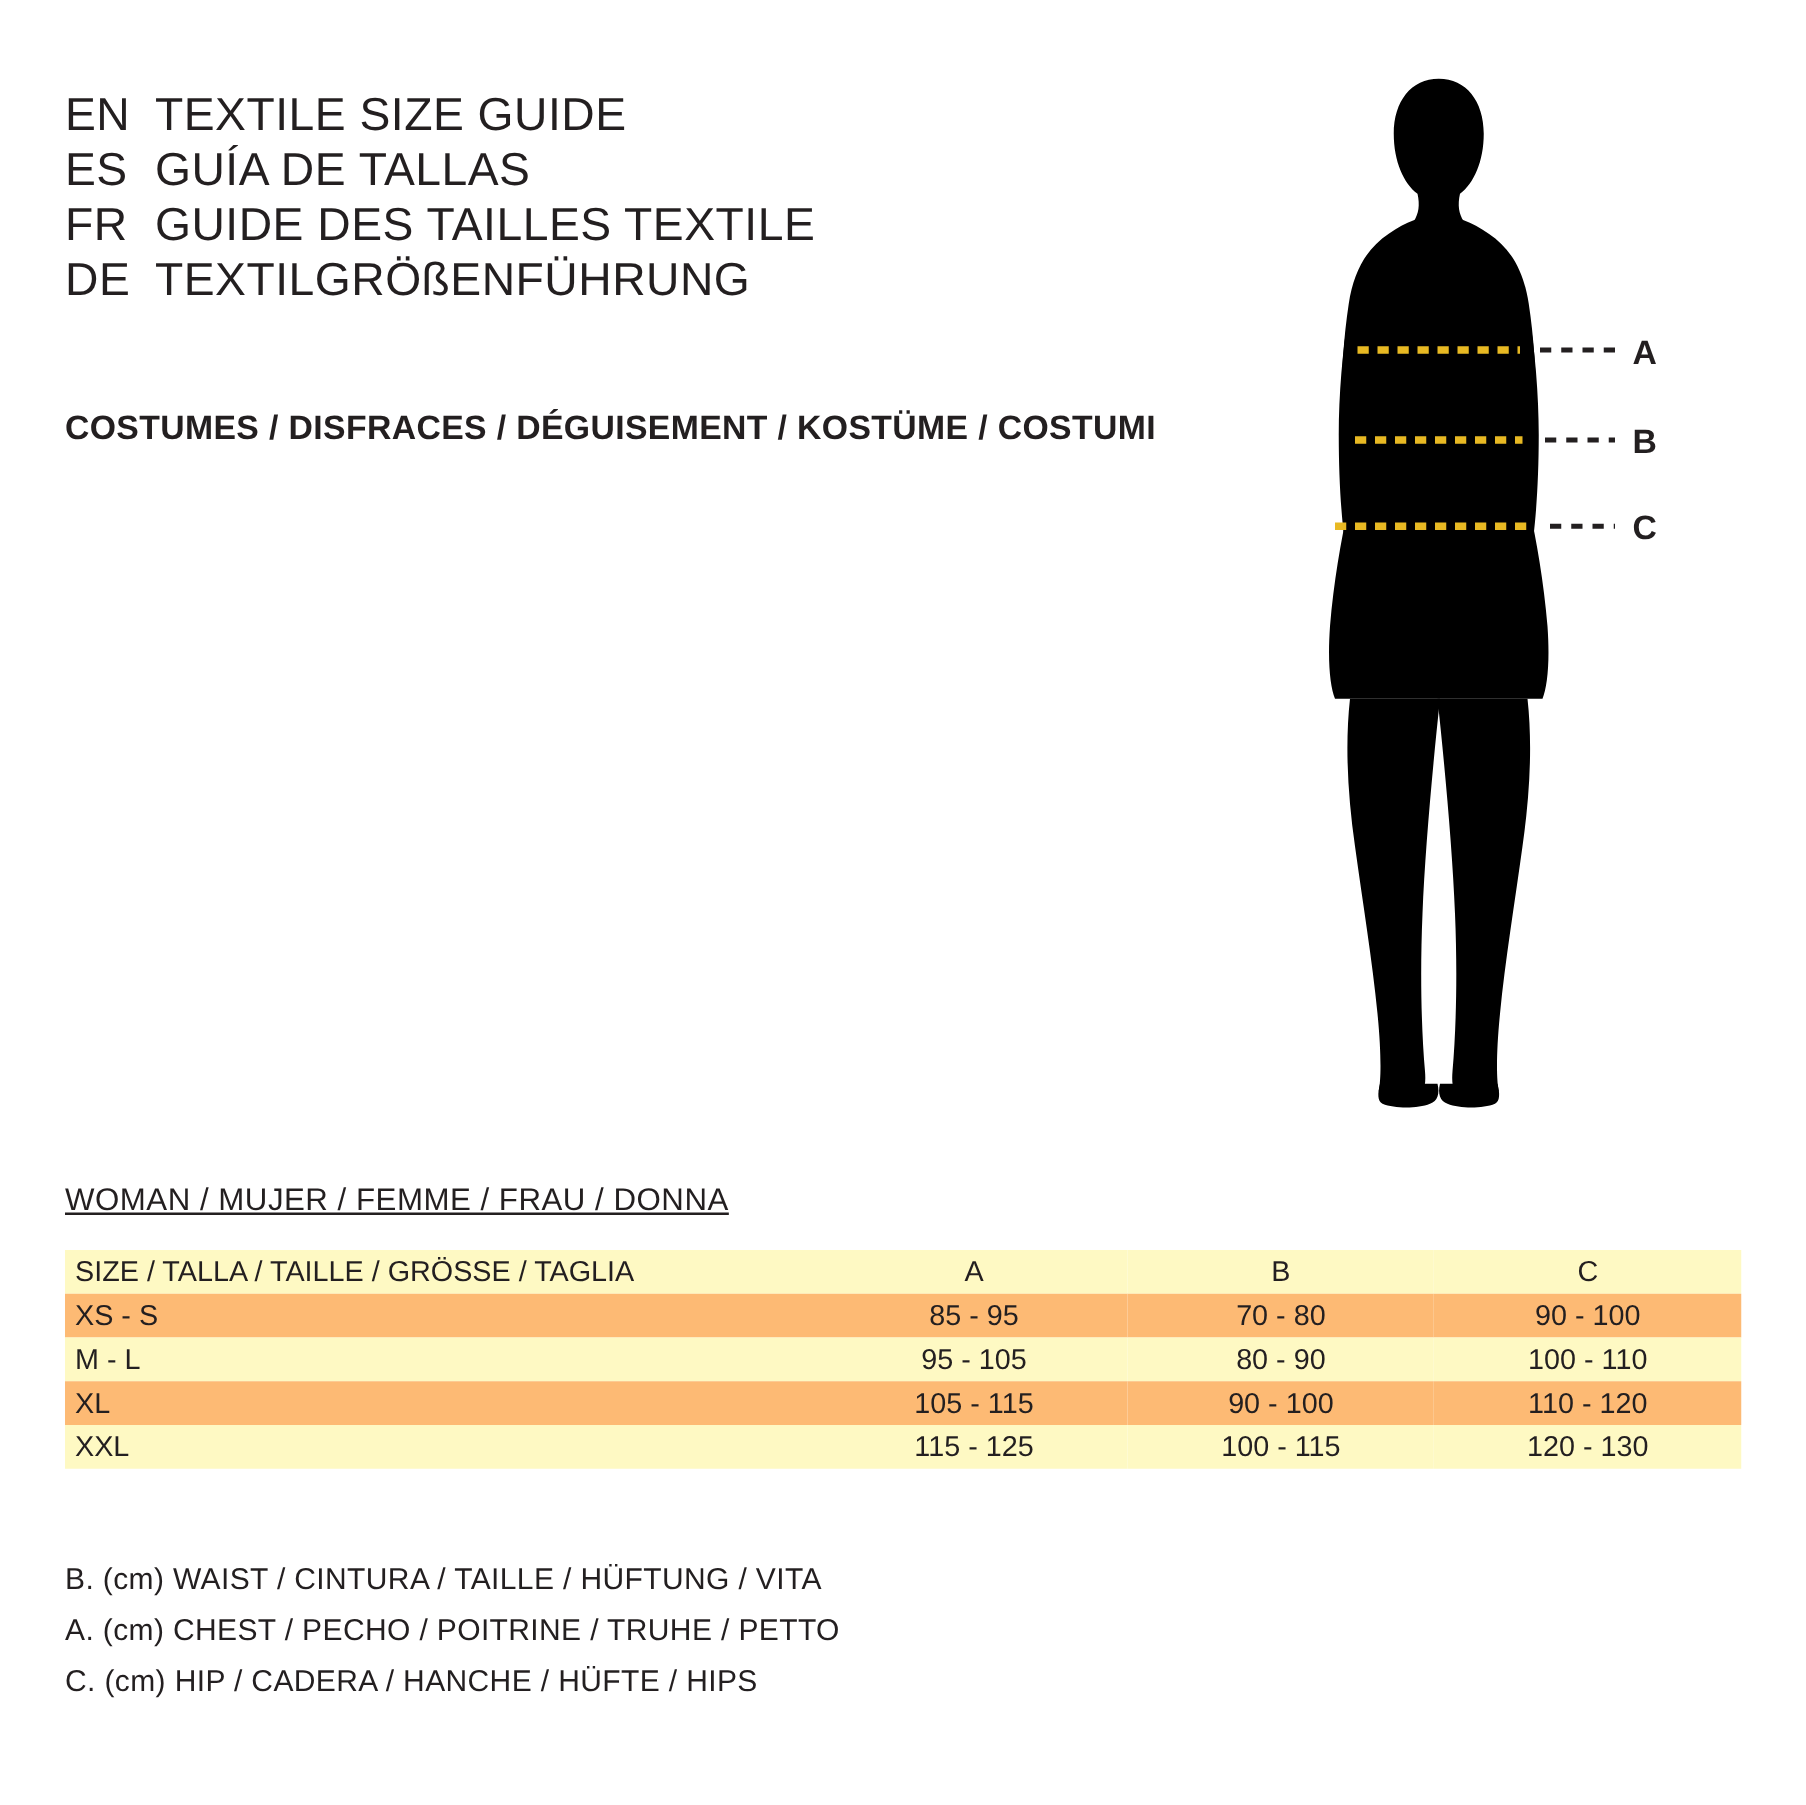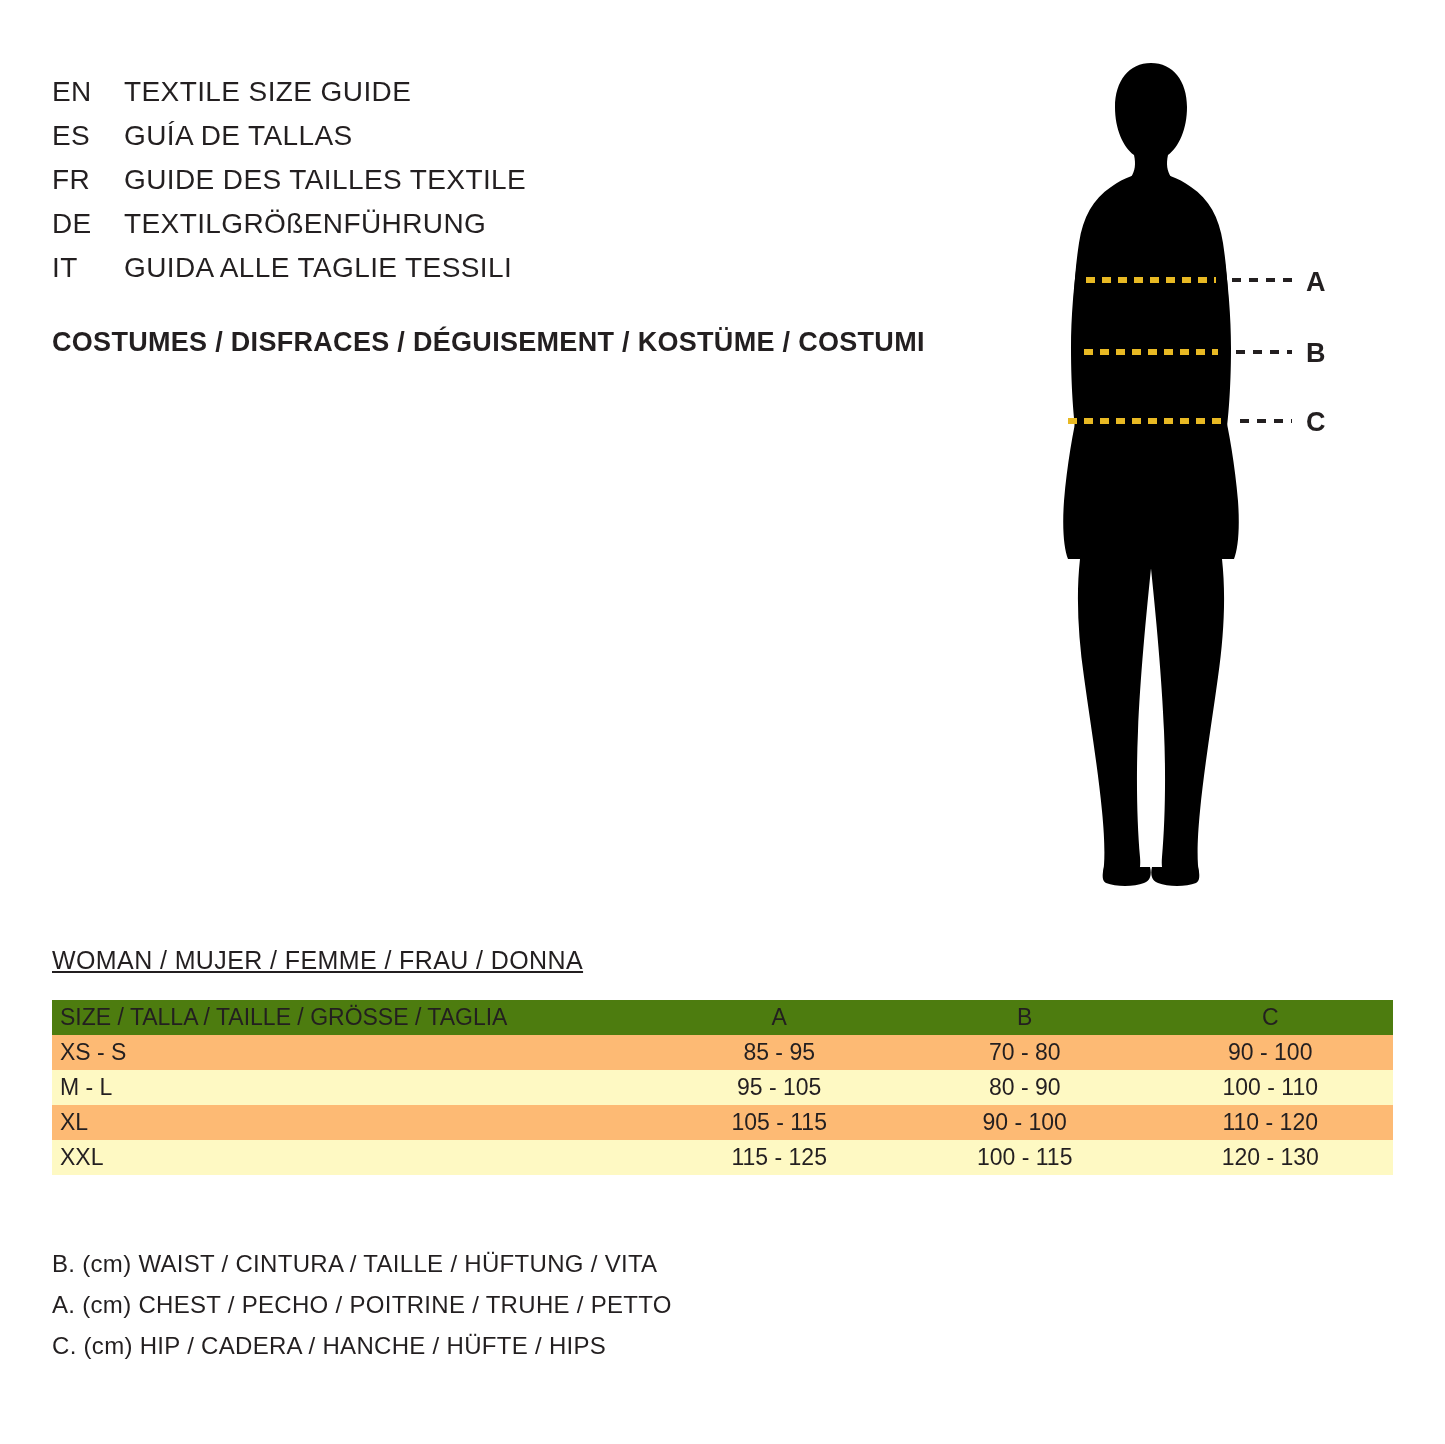--- a/index.html
+++ b/index.html
@@ -19,21 +19,21 @@
   
   .lang-block {
     position: absolute;
     left: 52px;
     top: 70px;
     width: 950px;
   }
   .lang-row {
     display: flex;
     align-items: baseline;
-    font-size: 28px;
+    font-size: 37px;
     letter-spacing: 0.4px;
     line-height: 44px;
     color: #231f20;
   }
   .lang-code {
     width: 72px;
     flex: 0 0 72px;
   }
   .lang-text {
     flex: 1 1 auto;
@@ -102,21 +102,21 @@
     text-align: center;
     vertical-align: middle;
   }
   table.size-table th.first-col,
   table.size-table td.first-col {
     text-align: left;
     padding-left: 8px;
     width: 600px;
   }
   table.size-table thead tr {
-    background: #4d7c0f;
+    background: #fef9c3;
   }
   table.size-table tbody tr.odd {
     background: #fdba74;
   }
   table.size-table tbody tr.even {
     background: #fef9c3;
   }
   .col-m { width: 247px; }
 
   
@@ -142,24 +142,20 @@
     <span class="lang-code">ES</span>
     <span class="lang-text">GUÍA DE TALLAS</span>
   </div>
   <div class="lang-row">
     <span class="lang-code">FR</span>
     <span class="lang-text">GUIDE DES TAILLES TEXTILE</span>
   </div>
   <div class="lang-row">
     <span class="lang-code">DE</span>
     <span class="lang-text">TEXTILGRÖßENFÜHRUNG</span>
-  </div>
-  <div class="lang-row">
-    <span class="lang-code">IT</span>
-    <span class="lang-text">GUIDA ALLE TAGLIE TESSILI</span>
   </div>
 </div>
 
 <div class="costumes-line">COSTUMES / DISFRACES / DÉGUISEMENT / KOSTÜME / COSTUMI</div>
 
 <div class="figure-area">
   <svg class="figure-svg" width="400" height="840" viewBox="0 0 400 840">
 
     <g fill="#000000">
 

